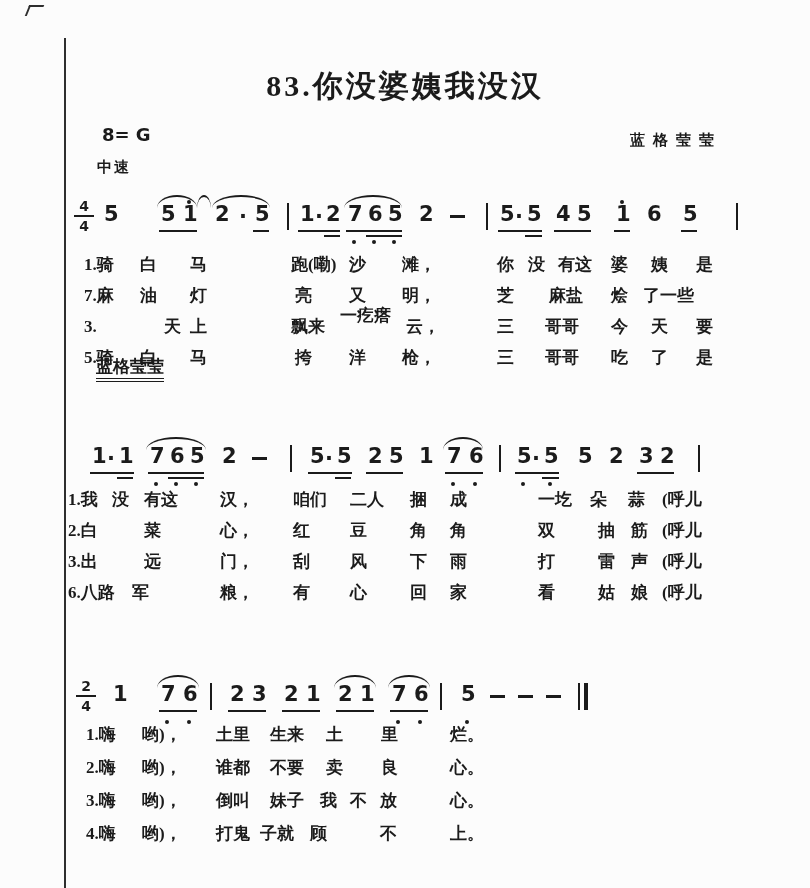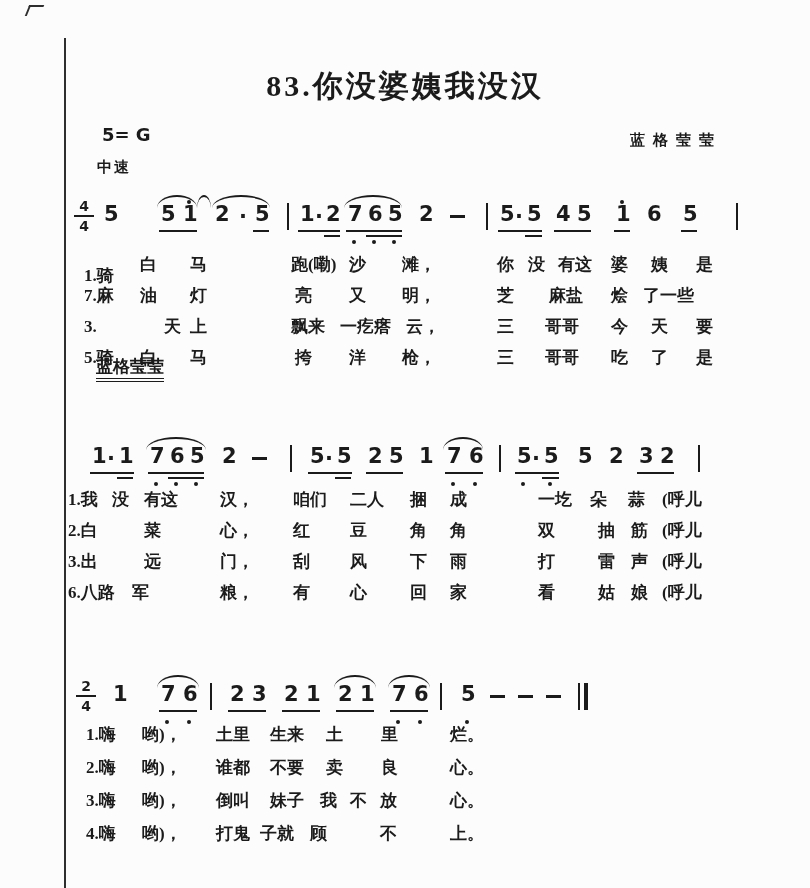--- a/index.html
+++ b/index.html
@@ -32,21 +32,21 @@
   .corner-mark{position:absolute;left:27px;top:5px;width:13px;height:9px;
       border-top:2px solid #2e2e2e;border-left:2px solid #2e2e2e;transform:skewX(-22deg);}
 </style>
 </head>
 <body>
 
 <div class="page">
   <div class="corner-mark"></div>
   <div class="edge-line"></div>
   <div class="title">83.你没婆姨我没汉</div>
-  <div class="key">5= G</div>
+  <div class="key">8= G</div>
   <div class="source">蓝格莹莹</div>
   <div class="tempo">中速</div>
   <div id="score-area">
       <div class="music-line" style="top: 196px;">
         <div class="ts" style="left: 74px;">
           <span class="num">4</span>
           <span class="den">4</span>
         </div>
         <div class="note" style="left: 104px;">5</div>
         <div class="note" style="left: 161px;">5</div>
@@ -175,21 +175,21 @@
         <div class="beam" style="left: 228px; width: 38px; top: 34px;"></div>
         <div class="beam" style="left: 282px; width: 38px; top: 34px;"></div>
         <div class="beam" style="left: 336px; width: 38px; top: 34px;"></div>
         <div class="beam" style="left: 390px; width: 38px; top: 34px;"></div>
         <div class="arc" style="left: 157px; width: 42px;"></div>
         <div class="arc" style="left: 334px; width: 42px;"></div>
         <div class="arc" style="left: 388px; width: 42px;"></div>
       </div>
     </div>
   <div id="lyrics-area">
-      <div class="lyr" style="left: 84px; top: 266px;">1.骑</div>
+      <div class="lyr" style="left: 84px; top: 255px;">1.骑</div>
       <div class="lyr" style="left: 140px; top: 255px;">白</div>
       <div class="lyr" style="left: 190px; top: 255px;">马</div>
       <div class="lyr" style="left: 291px; top: 255px;">跑(嘞)</div>
       <div class="lyr" style="left: 349px; top: 255px;">沙</div>
       <div class="lyr" style="left: 402px; top: 255px;">滩，</div>
       <div class="lyr" style="left: 497px; top: 255px;">你</div>
       <div class="lyr" style="left: 528px; top: 255px;">没</div>
       <div class="lyr" style="left: 558px; top: 255px;">有这</div>
       <div class="lyr" style="left: 611px; top: 255px;">婆</div>
       <div class="lyr" style="left: 651px; top: 255px;">姨</div>
@@ -202,21 +202,21 @@
       <div class="lyr" style="left: 402px; top: 286px;">明，</div>
       <div class="lyr" style="left: 497px; top: 286px;">芝</div>
       <div class="lyr" style="left: 549px; top: 286px;">麻盐</div>
       <div class="lyr" style="left: 611px; top: 286px;">烩</div>
       <div class="lyr" style="left: 643px; top: 286px;">了一些</div>
       <div class="lyr" style="left: 84px; top: 317px;">3.</div>
       <div class="lyr ul" style="left: 96px; top: 317px;">蓝格莹莹</div>
       <div class="lyr" style="left: 164px; top: 317px;">天</div>
       <div class="lyr" style="left: 190px; top: 317px;">上</div>
       <div class="lyr" style="left: 291px; top: 317px;">飘来</div>
-      <div class="lyr" style="left: 340px; top: 317px;">一疙瘩</div>
+      <div class="lyr" style="left: 340px; top: 307px; font-family: Liberation Mono, monospace;">一疙瘩</div>
       <div class="lyr" style="left: 406px; top: 317px;">云，</div>
       <div class="lyr" style="left: 497px; top: 317px;">三</div>
       <div class="lyr" style="left: 545px; top: 317px;">哥哥</div>
       <div class="lyr" style="left: 611px; top: 317px;">今</div>
       <div class="lyr" style="left: 651px; top: 317px;">天</div>
       <div class="lyr" style="left: 696px; top: 317px;">要</div>
       <div class="lyr" style="left: 84px; top: 348px;">5.骑</div>
       <div class="lyr" style="left: 140px; top: 348px;">白</div>
       <div class="lyr" style="left: 190px; top: 348px;">马</div>
       <div class="lyr" style="left: 295px; top: 348px;">挎</div>

